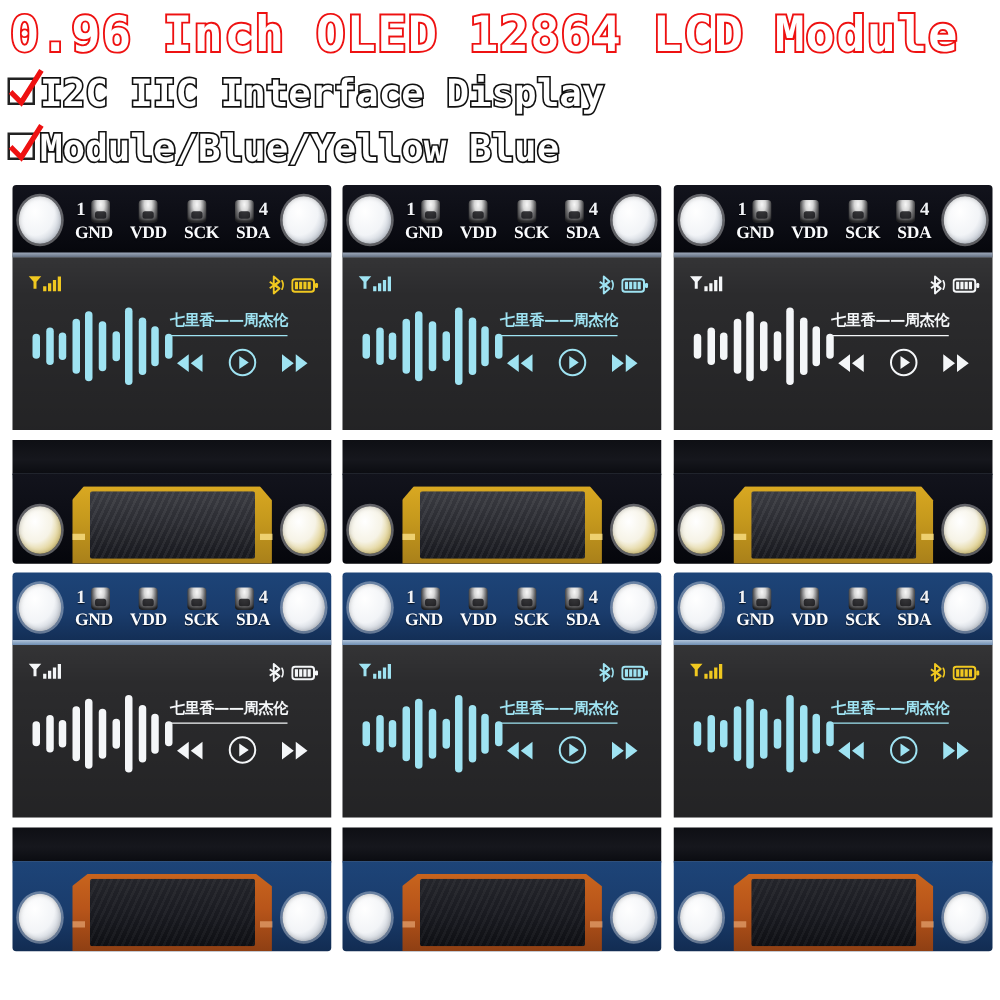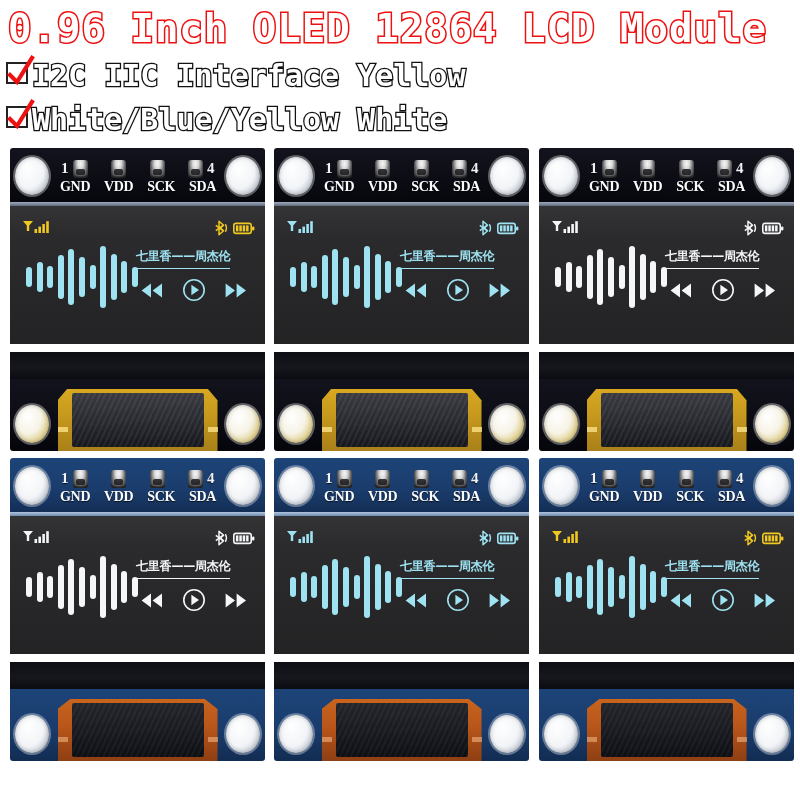--- a/index.html
+++ b/index.html
@@ -315,28 +315,28 @@
 <body>
 
 <div class="header">
   <div class="title-main">0.96 Inch OLED 12864 LCD Module</div>
 
   <div class="checkbox c1">
     <svg width="34" height="36" viewBox="0 0 34 36">
       <path d="M6 21 L13 28 L28 4" stroke="#ee1111" stroke-width="4.2" fill="none" stroke-linecap="square"></path>
     </svg>
   </div>
-  <div class="title-line l1">I2C IIC Interface Yellow</div>
+  <div class="title-line l1">I2C IIC Interface Display</div>
 
   <div class="checkbox c2">
     <svg width="34" height="36" viewBox="0 0 34 36">
       <path d="M6 21 L13 28 L28 4" stroke="#ee1111" stroke-width="4.2" fill="none" stroke-linecap="square"></path>
     </svg>
   </div>
-  <div class="title-line l2">White/Blue/Yellow White</div>
+  <div class="title-line l2">Module/Blue/Yellow Blue</div>
 </div>
 
 <div class="board-grid">
 
   <div class="row1">
 
     <div class="module pcb-dark col1">
       <div class="pcb-top">
         <div class="hole tl"></div>
         <div class="hole tr"></div>

